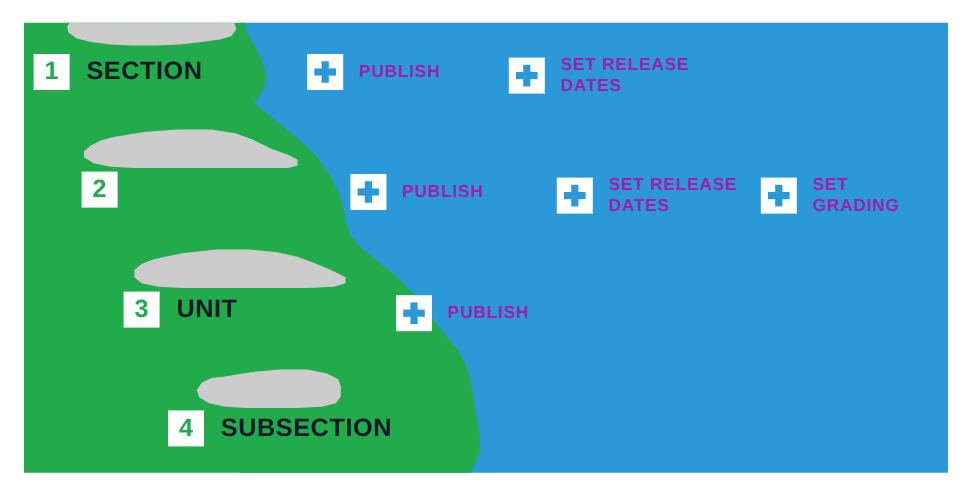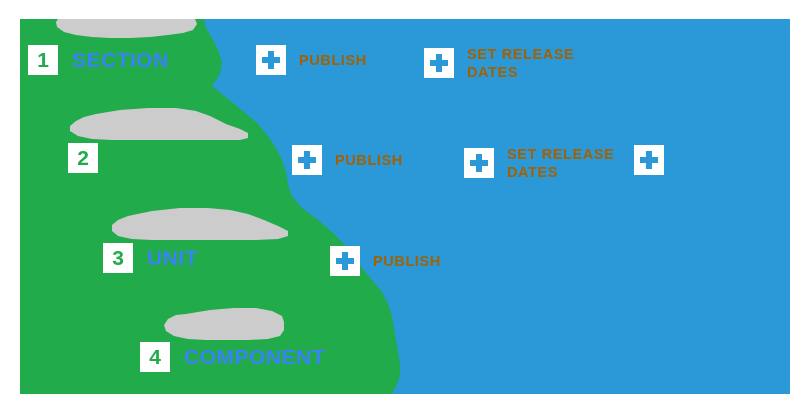--- a/index.html
+++ b/index.html
@@ -54,21 +54,21 @@
     font-size: 21px;
     font-weight: bold;
     line-height: 30px;
     text-align: center;
     flex: 0 0 auto;
     font-family: "Liberation Sans", sans-serif;
     letter-spacing: 0;
   }
 
   .level-label {
-    color: #3b82f6;
+    color: #0f172a;
     font-size: 21px;
     font-weight: bold;
     letter-spacing: 0.5px;
     margin-left: 14px;
     white-space: nowrap;
     font-family: "Liberation Sans", sans-serif;
   }
 
   
   .action {
@@ -99,21 +99,21 @@
   }
   .plus-icon::after {
     top: 50%;
     left: 6px;
     height: 6px;
     width: 18px;
     margin-top: -3px;
   }
 
   .action-label {
-    color: #a16207;
+    color: #a21caf;
     font-size: 14.5px;
     font-weight: bold;
     letter-spacing: 0.6px;
     margin-left: 13px;
     line-height: 1.25;
     white-space: pre-line;
     font-family: "Liberation Sans", sans-serif;
   }
 
   
@@ -274,21 +274,21 @@
       <div class="badge">2</div>
     </div>
 
     <div class="level-row r3">
       <div class="badge">3</div>
       <div class="level-label">UNIT</div>
     </div>
 
     <div class="level-row r4">
       <div class="badge">4</div>
-      <div class="level-label">COMPONENT</div>
+      <div class="level-label">SUBSECTION</div>
     </div>
 
     <div class="action a1">
       <div class="plus-icon"></div>
       <div class="action-label">PUBLISH</div>
     </div>
 
     <div class="action a2">
       <div class="plus-icon"></div>
       <div class="action-label">SET RELEASE
@@ -301,20 +301,22 @@
     </div>
 
     <div class="action a4">
       <div class="plus-icon"></div>
       <div class="action-label">SET RELEASE
 DATES</div>
     </div>
 
     <div class="action a5">
       <div class="plus-icon"></div>
+      <div class="action-label">SET
+GRADING</div>
     </div>
 
     <div class="action a6">
       <div class="plus-icon"></div>
       <div class="action-label">PUBLISH</div>
     </div>
 
   </div>
 </div>
 

